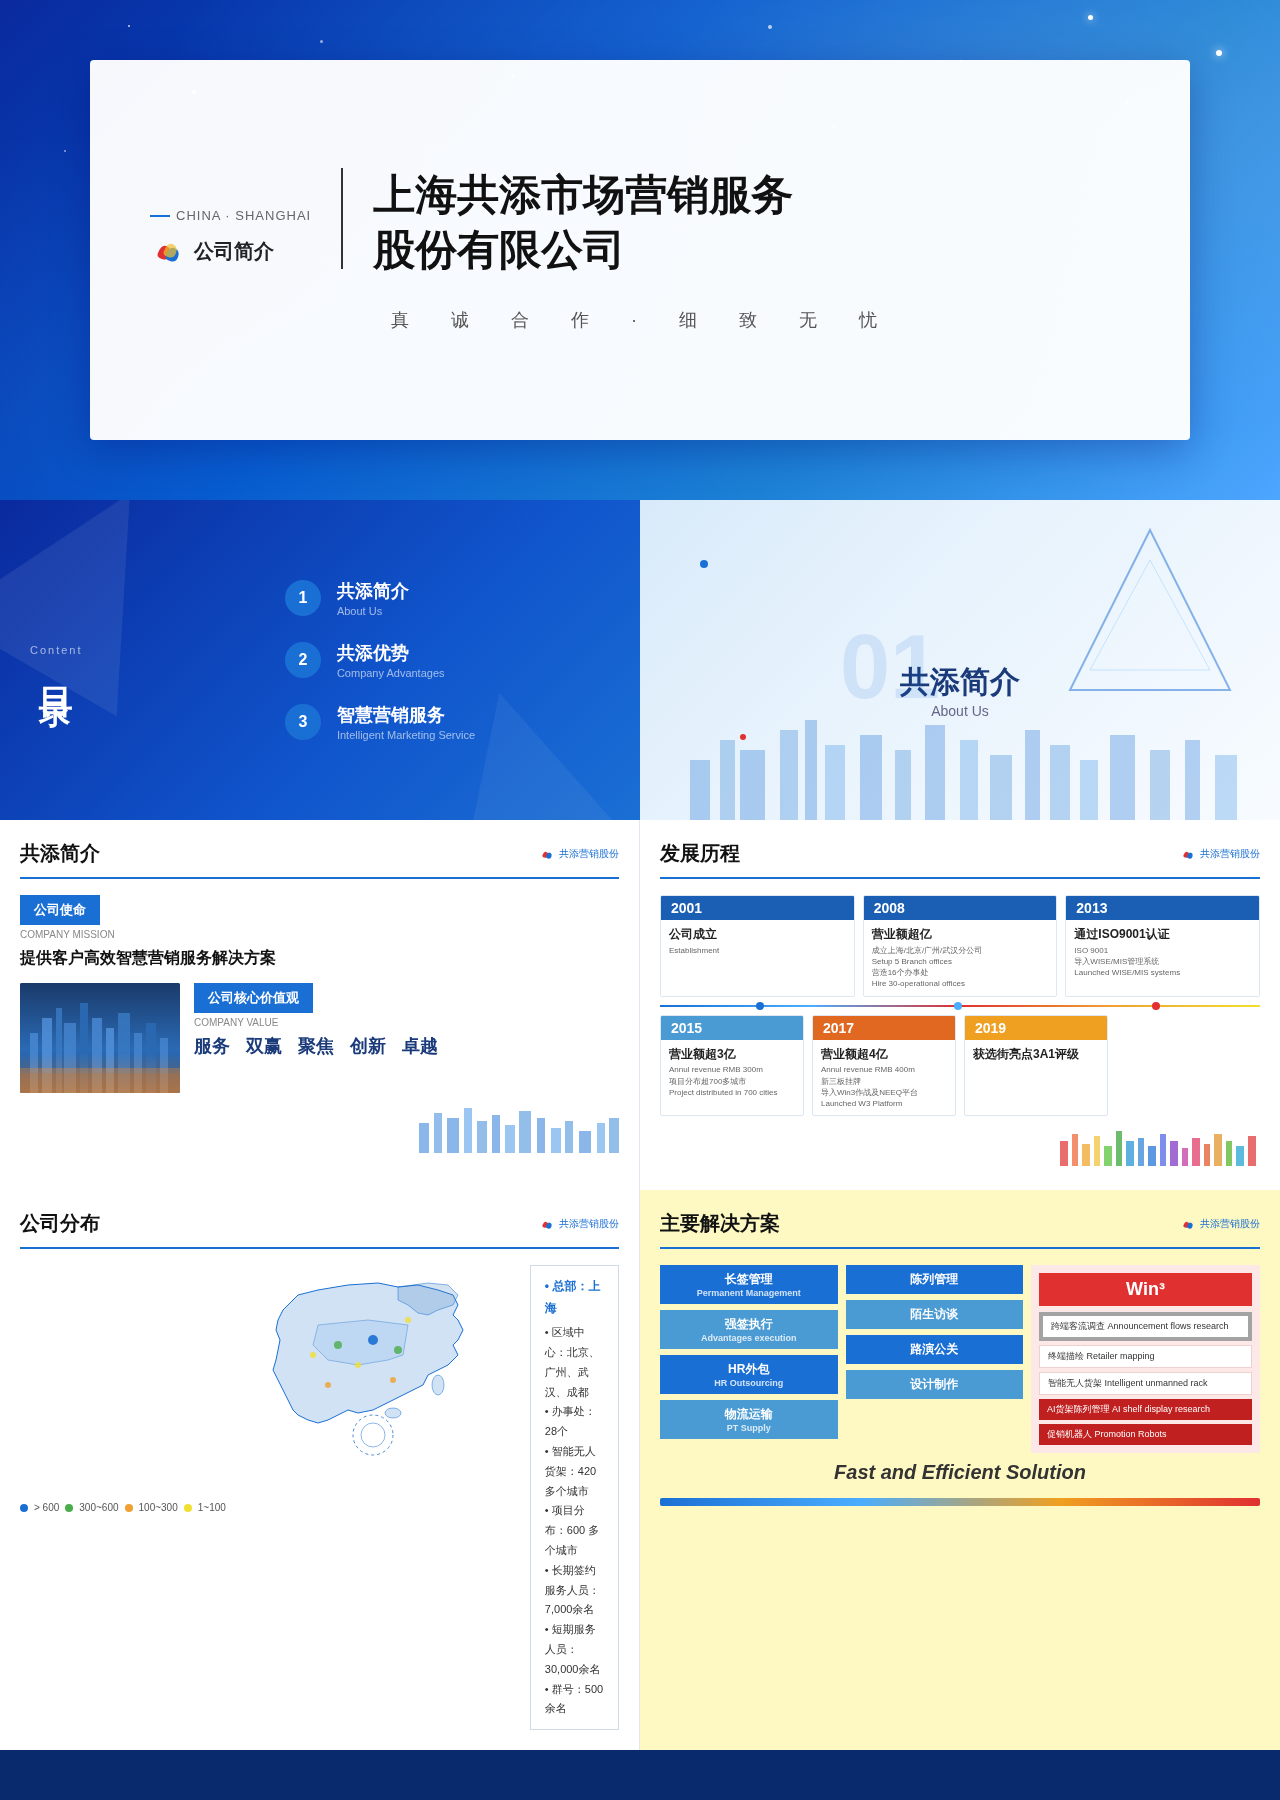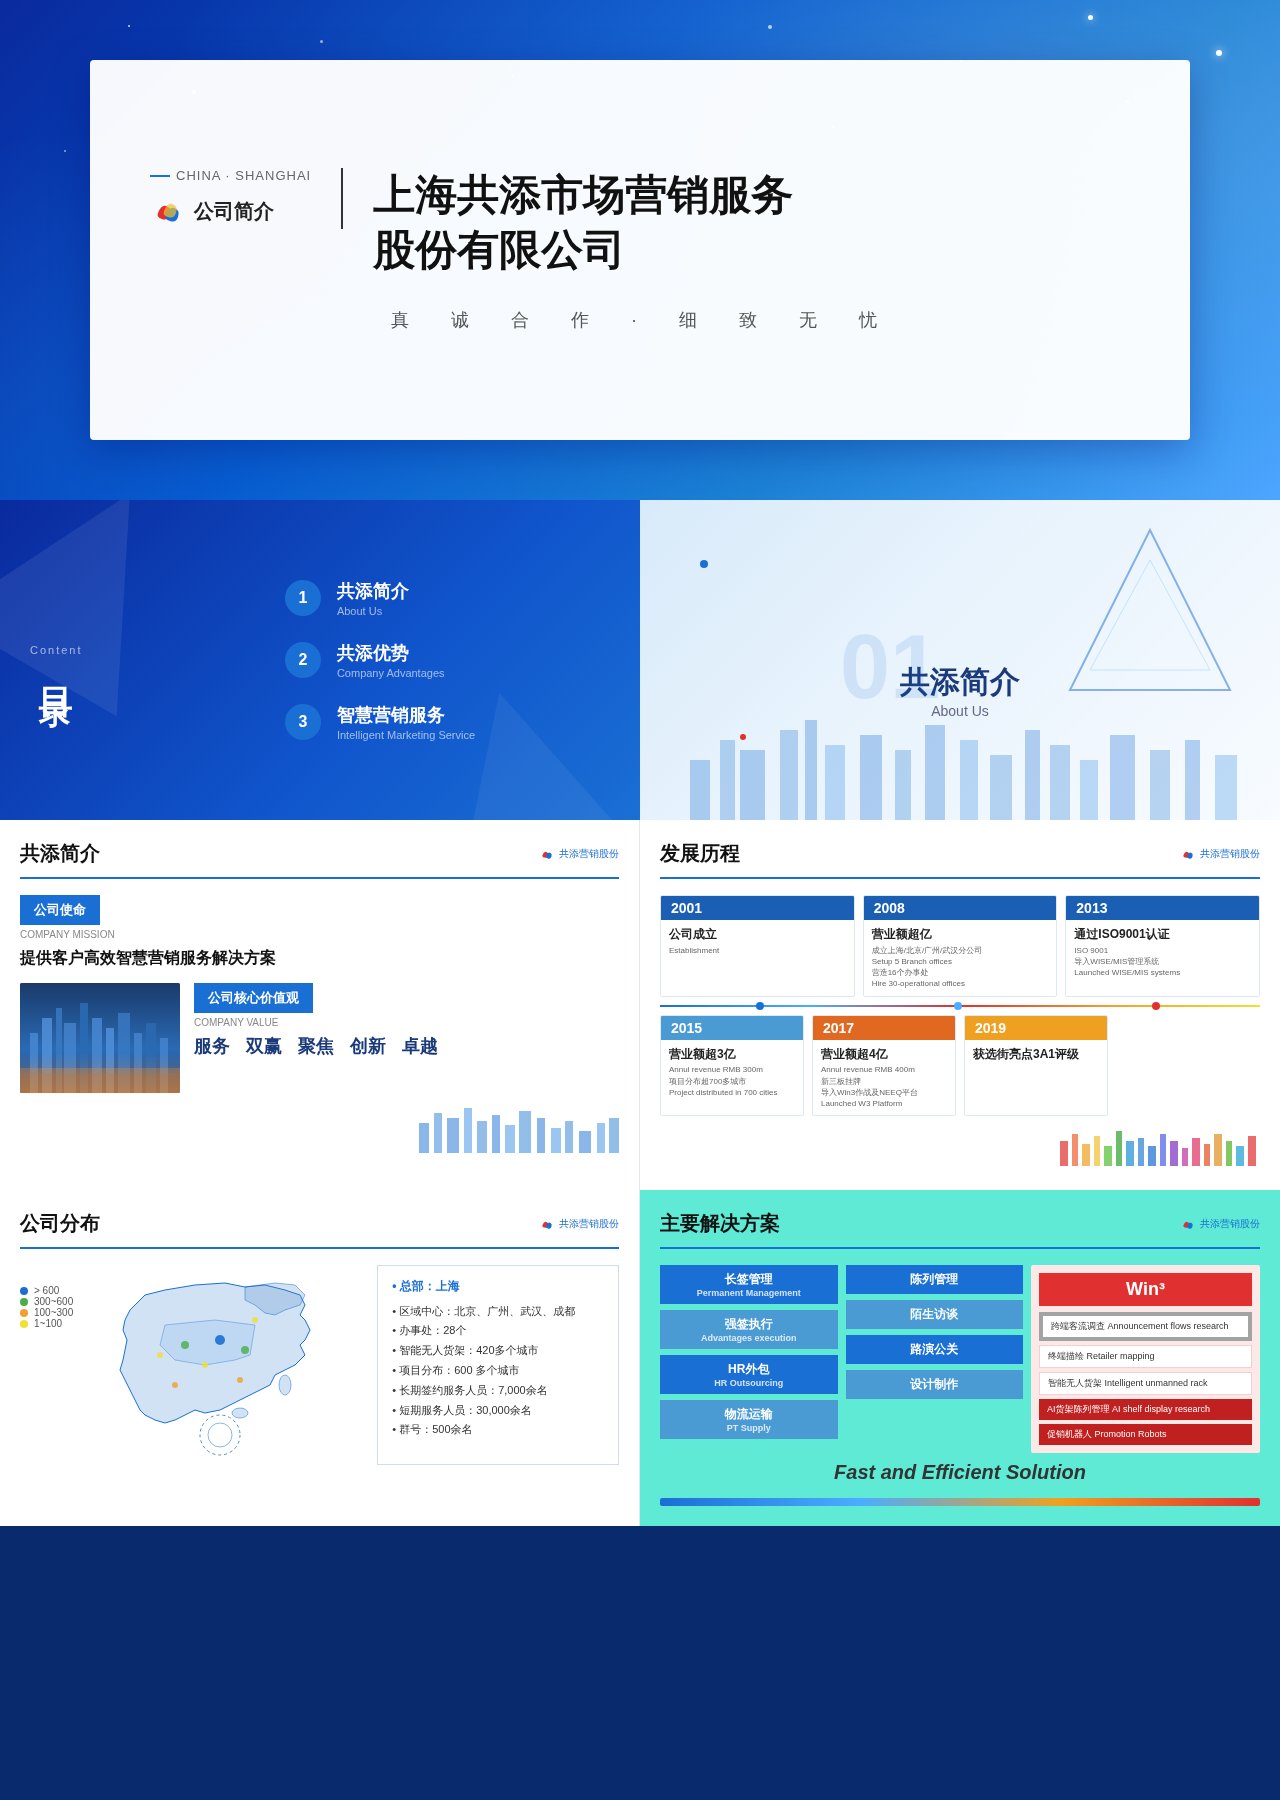--- a/index.html
+++ b/index.html
@@ -63,20 +63,21 @@
       margin-right: 30px;
     }
     .china-shanghai {
       font-size: 13px;
       color: #666;
       letter-spacing: 1px;
       margin-bottom: 10px;
       display: flex;
       align-items: center;
       gap: 6px;
+      margin-top: 40px;
     }
     .china-shanghai::before {
       content: '';
       display: inline-block;
       width: 20px;
       height: 2px;
       background: #1a6fd4;
     }
     .company-intro-badge {
       display: flex;
@@ -325,31 +326,32 @@
       width: 100%;
       display: flex;
       background: #f5f8fc;
     }
     .dist-half {
       width: 50%;
       padding: 20px;
       border-right: 1px solid #e0e8f0;
       background: white;
     }
-    .dist-half:last-child { border-right: none; background: #5eead4; }
+    .dist-half:last-child { border-right: none; background: #fef9c3; }
 
     
     .map-area {
       display: flex;
       gap: 12px;
       margin-top: 10px;
     }
     .map-legend {
       display: flex;
-      flex-direction: column;
+      flex-direction: row;
+      gap: 6px;
       padding-top: 20px;
     }
     .legend-item {
       display: flex;
       align-items: center;
       gap: 6px;
       font-size: 10px;
       color: #555;
     }
     .legend-dot {

